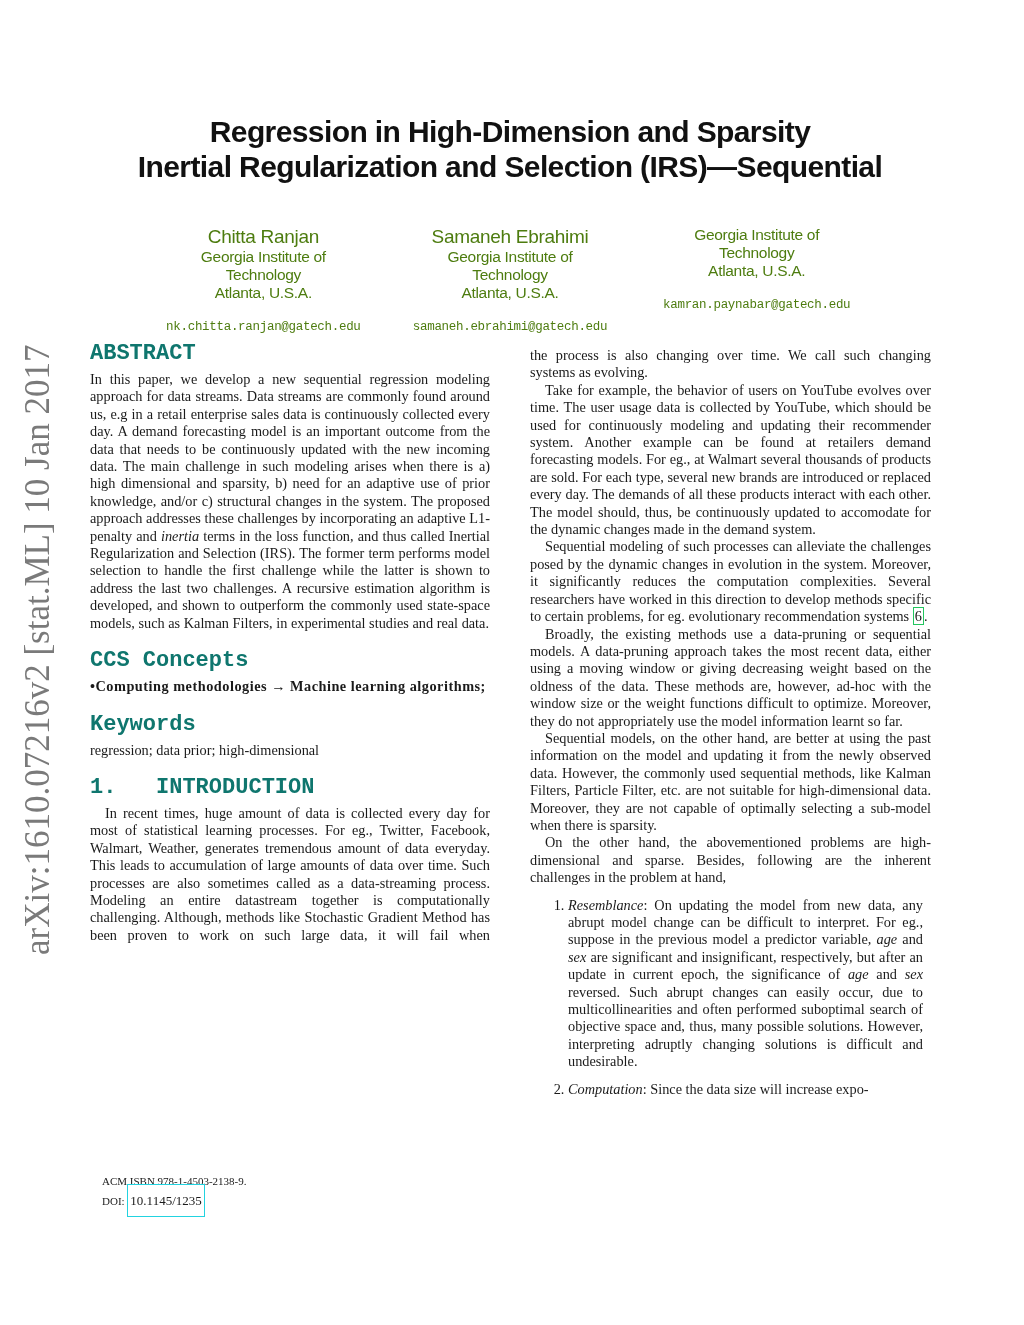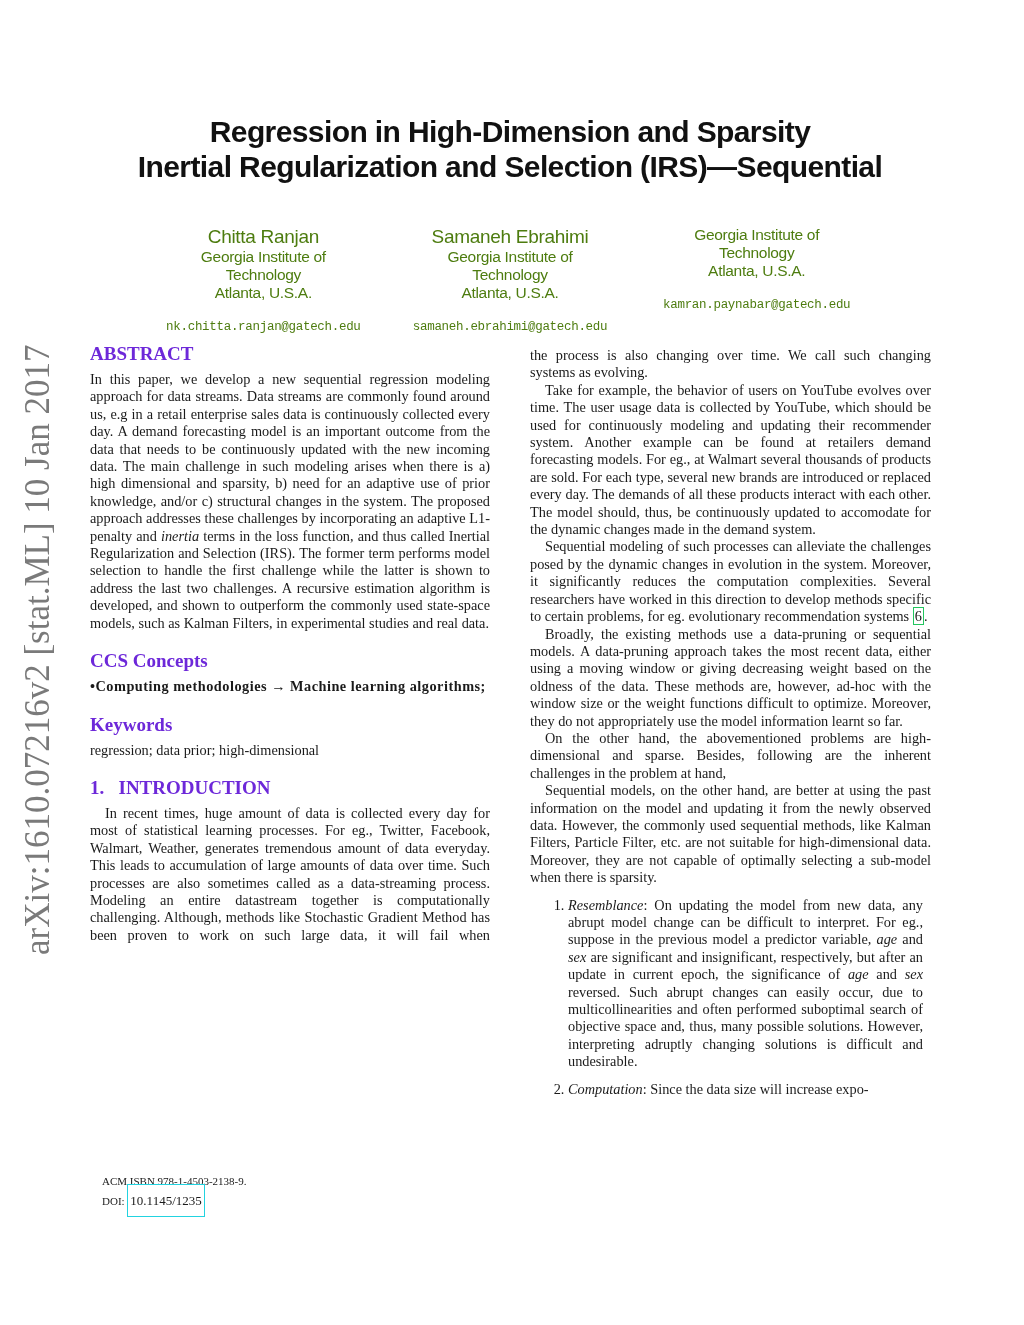--- a/index.html
+++ b/index.html
@@ -19,21 +19,21 @@
   .arxiv {
     position: absolute; left: 18px; top: 955px; transform-origin: left top; transform: rotate(-90deg);
     font-family: "Liberation Serif", serif; font-size: 35px; color: #7a7a7a; white-space: nowrap; line-height: 40px;
   }
 
   .col { position: absolute; font-family: "Liberation Serif", serif; font-size: 14.3px; line-height: 17.4px; color: #1a1a1a; text-align: justify; }
   .col-left { left: 90px; top: 343px; width: 400px; }
   .col-right { left: 530px; top: 347px; width: 401px; }
   .col p { margin: 0; }
   .indent { text-indent: 15px; }
-  h2.sec { font-family: Liberation Serif, serif; font-weight: bold; font-size: 19px; line-height: 22px; margin: 0 0 6px 0; color: #6d28d9; }
+  h2.sec { font-family: Liberation Mono, monospace; font-weight: bold; font-size: 22px; line-height: 22px; margin: 0 0 6px 0; color: #0f766e; }
   .ccs { font-weight: bold; letter-spacing: 0.5px; }
   .cite { border: 1px solid #22c55e; padding: 0 1px; }
   .doi-link { border: 1.5px solid #22d3e0; padding: 8px 2px; margin-top: 47px; }
   ol.challenges { margin: 10px 8px 0 0; padding-left: 38px; }
   ol.challenges li { margin-bottom: 10px; padding-left: 0px; }
   .footnote { position: absolute; left: 102px; top: 1172px; font-family: "Liberation Serif", serif; font-size: 11px; line-height: 19px; color: #1a1a1a; }
 </style>
 </head>
 <body>
 
@@ -79,22 +79,22 @@
 
   <h2 class="sec" style="margin-top:18px; white-space:pre;">1.   INTRODUCTION</h2>
   <p class="indent" style="text-align-last:justify;">In recent times, huge amount of data is collected every day for most of statistical learning processes. For eg., Twitter, Facebook, Walmart, Weather, generates tremendous amount of data everyday. This leads to accumulation of large amounts of data over time. Such processes are also sometimes called as a data-streaming process. Modeling an entire datastream together is computationally challenging. Although, methods like Stochastic Gradient Method has been proven to work on such large data, it will fail when</p>
 </div>
 
 <div class="col col-right">
   <p>the process is also changing over time. We call such changing systems as evolving.</p>
   <p class="indent">Take for example, the behavior of users on YouTube evolves over time. The user usage data is collected by YouTube, which should be used for continuously modeling and updating their recommender system. Another example can be found at retailers demand forecasting models. For eg., at Walmart several thousands of products are sold. For each type, several new brands are introduced or replaced every day. The demands of all these products interact with each other. The model should, thus, be continuously updated to accomodate for the dynamic changes made in the demand system.</p>
   <p class="indent"><span>Sequential modeling of such processes can alleviate the challenges posed by the dynamic changes in evolution in the system. Moreover, it significantly reduces the computation complexities. Several researchers have worked in this direction to develop methods specific to certain problems, for eg. evolutionary recommendation systems </span><span class="cite">6</span><span>.</span></p>
   <p class="indent">Broadly, the existing methods use a data-pruning or sequential models. A data-pruning approach takes the most recent data, either using a moving window or giving decreasing weight based on the oldness of the data. These methods are, however, ad-hoc with the window size or the weight functions difficult to optimize. Moreover, they do not appropriately use the model information learnt so far.</p>
+  <p class="indent">Sequential models, on the other hand, are better at using the past information on the model and updating it from the newly observed data. However, the commonly used sequential methods, like Kalman Filters, Particle Filter, etc. are not suitable for high-dimensional data. Moreover, they are not capable of optimally selecting a sub-model when there is sparsity.</p>
   <p class="indent">On the other hand, the abovementioned problems are high-dimensional and sparse. Besides, following are the inherent challenges in the problem at hand,</p>
-  <p class="indent">Sequential models, on the other hand, are better at using the past information on the model and updating it from the newly observed data. However, the commonly used sequential methods, like Kalman Filters, Particle Filter, etc. are not suitable for high-dimensional data. Moreover, they are not capable of optimally selecting a sub-model when there is sparsity.</p>
   <ol class="challenges">
     <li><i>Resemblance</i><span>: On updating the model from new data, any abrupt model change can be difficult to interpret. For eg., suppose in the previous model a predictor variable, </span><i>age</i><span> and </span><i>sex</i><span> are significant and insignificant, respectively, but after an update in current epoch, the significance of </span><i>age</i><span> and </span><i>sex</i><span> reversed. Such abrupt changes can easily occur, due to multicollinearities and often performed suboptimal search of objective space and, thus, many possible solutions. However, interpreting adruptly changing solutions is difficult and undesirable.</span></li>
     <li><i>Computation</i><span>: Since the data size will increase expo-</span></li>
   </ol>
 </div>
 
 <div class="footnote">
   <div>ACM ISBN 978-1-4503-2138-9.</div>
   <div><span>DOI: </span><span class="doi-link" style="font-size:13px;">10.1145/1235</span></div>
 </div>

